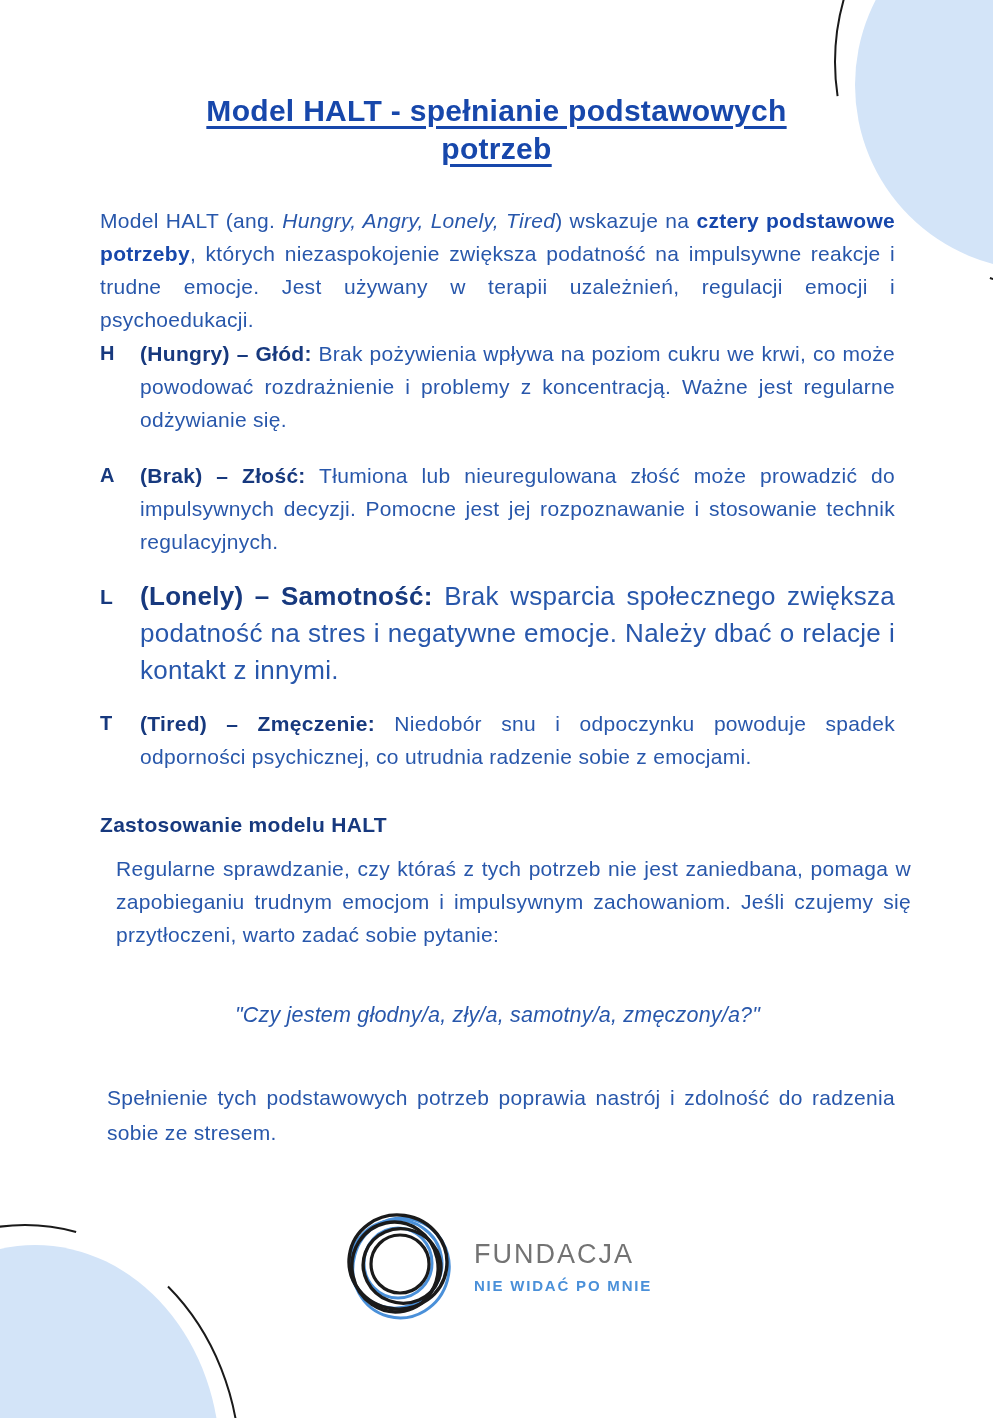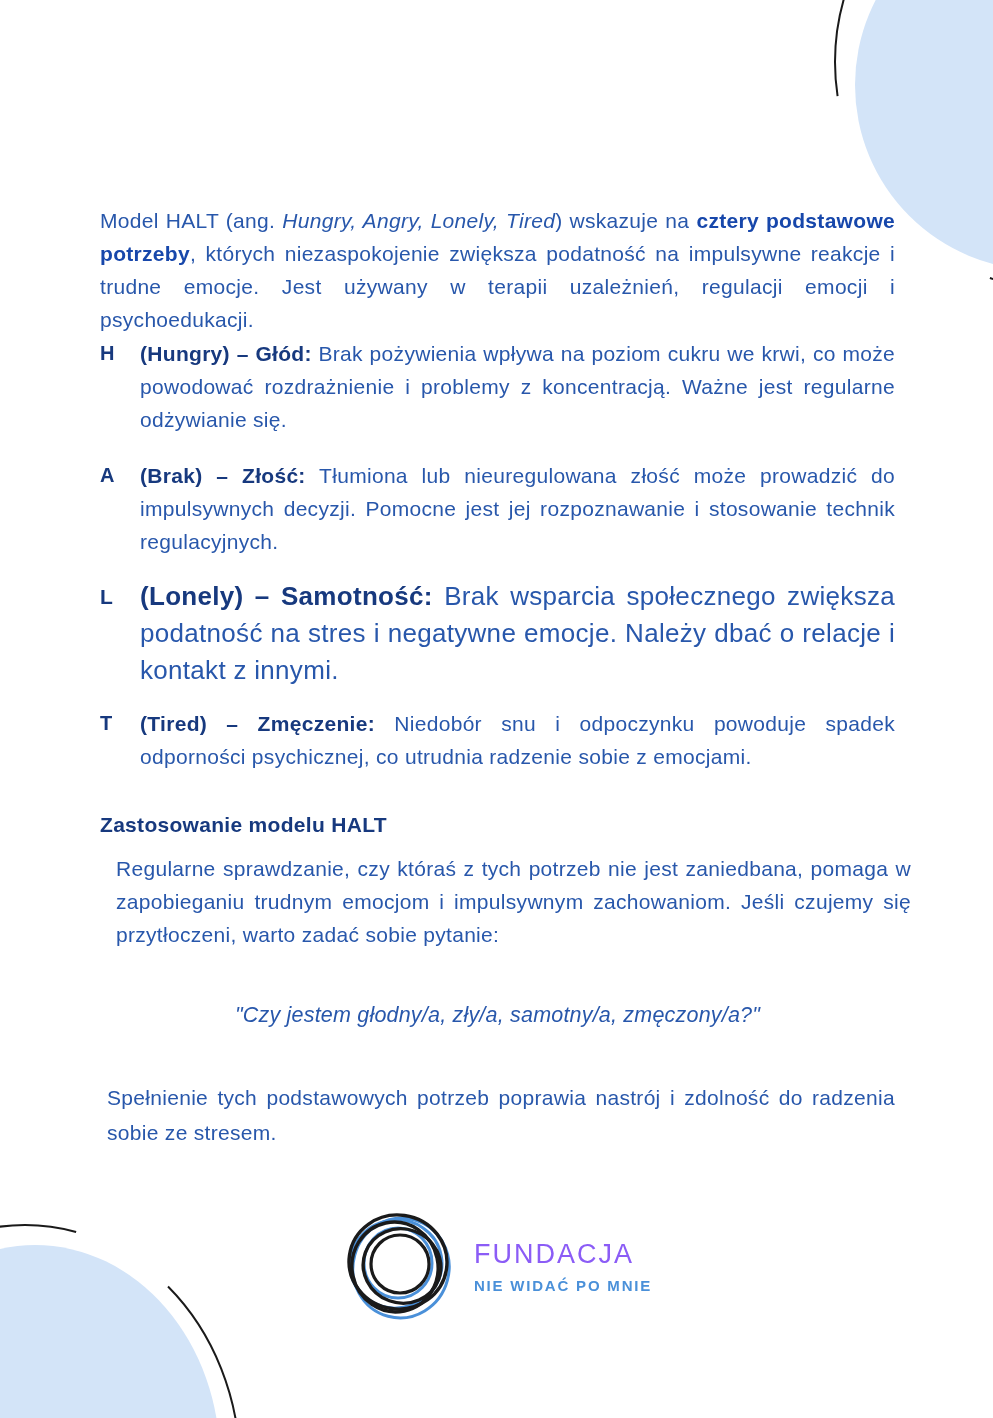--- a/index.html
+++ b/index.html
@@ -91,21 +91,21 @@
   .closing { position:absolute; top:1080px; left:107px; width:788px; line-height:35px; }
 
   
   .footer-logo {
     position:absolute; top:1210px; left:0; width:100%;
     display:flex; justify-content:center; align-items:center; gap:18px;
   }
   .logo-mark svg { display:block; }
   .logo-text .org {
     font-size:27px; letter-spacing:2px; font-weight:500;
-    color:#8b5cf6;
+    color:#737373;
   }
   .logo-text .tagline {
     margin-top:7px;
     font-size:15px; font-weight:700; letter-spacing:1.8px;
     color:var(--accent-blue);
     text-align:right;
   }
   .stroke-blue  { stroke:var(--accent-blue); }
   .stroke-black { stroke:#1a1a1a; }
 </style>
@@ -116,20 +116,24 @@
 
   <div class="corner-circle-tr"></div>
   <div class="corner-circle-bl"></div>
   <svg class="rings-overlay" viewBox="0 0 993 1418">
 
     <circle cx="1063" cy="62" r="228" fill="none" class="stroke-black" stroke-width="2" pathLength="100" stroke-dasharray="30.2 17.4 52.4"></circle>
 
     <ellipse cx="25" cy="1468" rx="215" ry="243" fill="none" class="stroke-black" stroke-width="2" pathLength="100" stroke-dasharray="78.6 7.5 13.9"></ellipse>
   </svg>
 
+  <h1 class="title">
+    <span class="tline">Model HALT - spełnianie podstawowych</span>
+    <span class="tline">potrzeb</span>
+  </h1>
 
   <p class="bodytext intro"><span>Model HALT (ang. </span><em>Hungry, Angry, Lonely, Tired</em><span>) wskazuje na </span><b>cztery podstawowe potrzeby</b><span>, których niezaspokojenie zwiększa podatność na impulsywne reakcje i trudne emocje. Jest używany w terapii uzależnień, regulacji emocji i psychoedukacji.</span></p>
 
   <div class="halt-item" id="halt-item-h">
     <span class="halt-letter">H</span>
     <p class="bodytext halt-text">
       <b>(Hungry) – Głód:</b>
       <span>Brak pożywienia wpływa na poziom cukru we krwi, co może powodować rozdrażnienie i problemy z koncentracją. Ważne jest regularne odżywianie się.</span>
     </p>
   </div>

